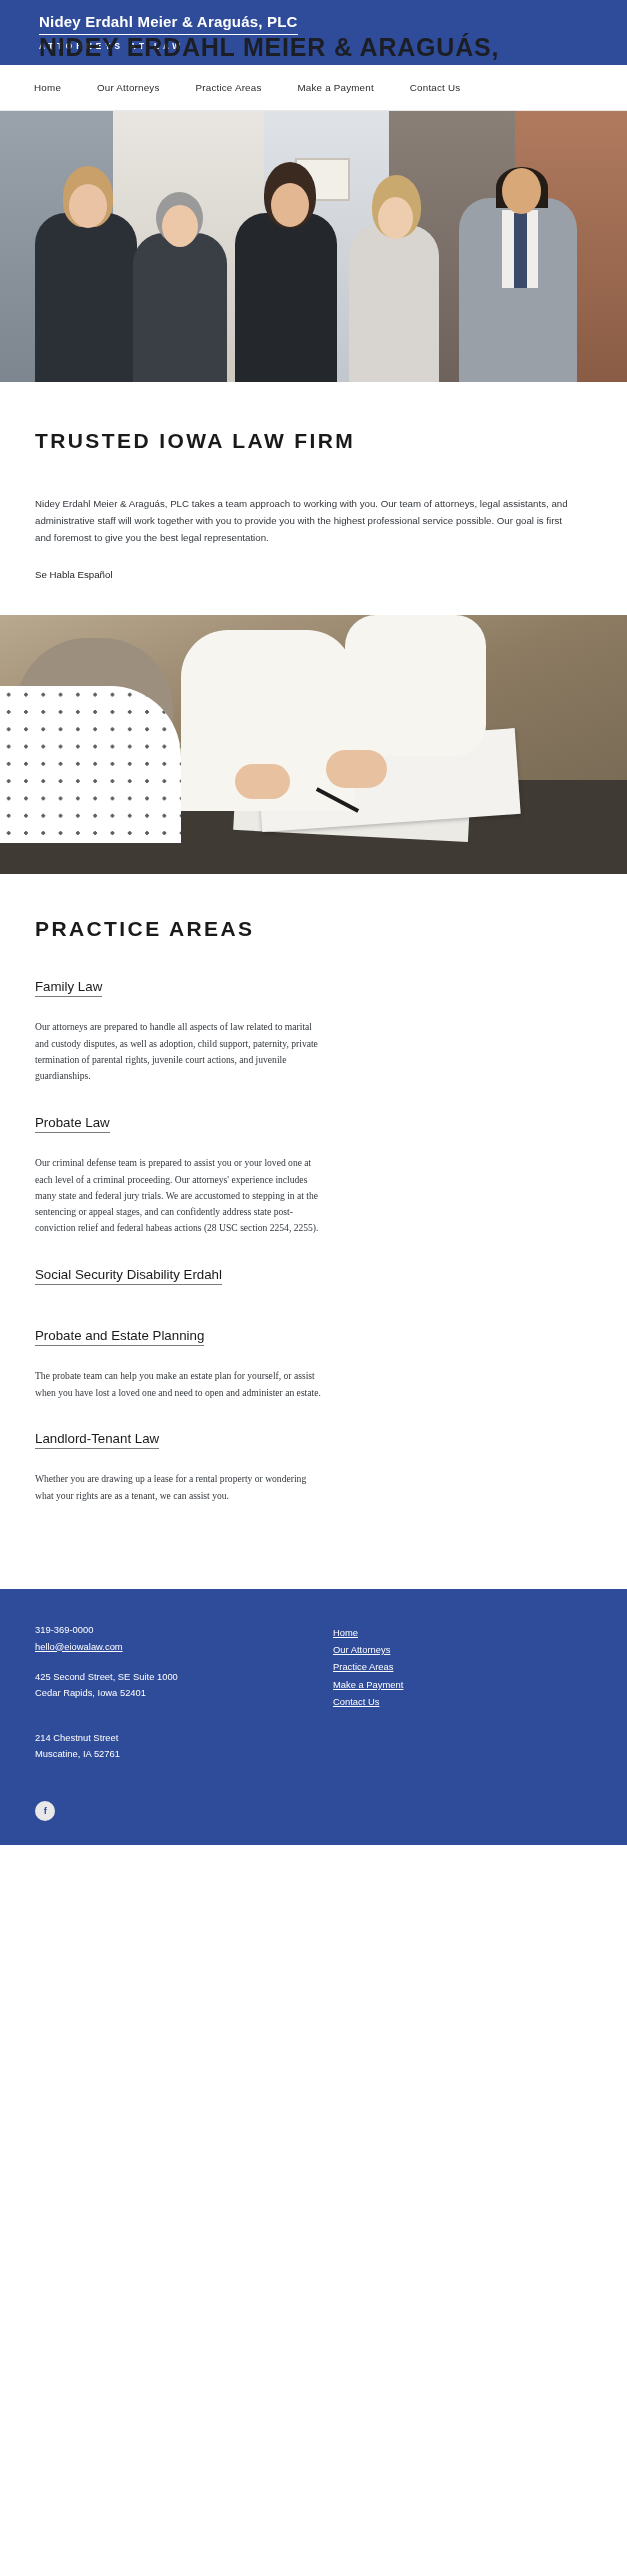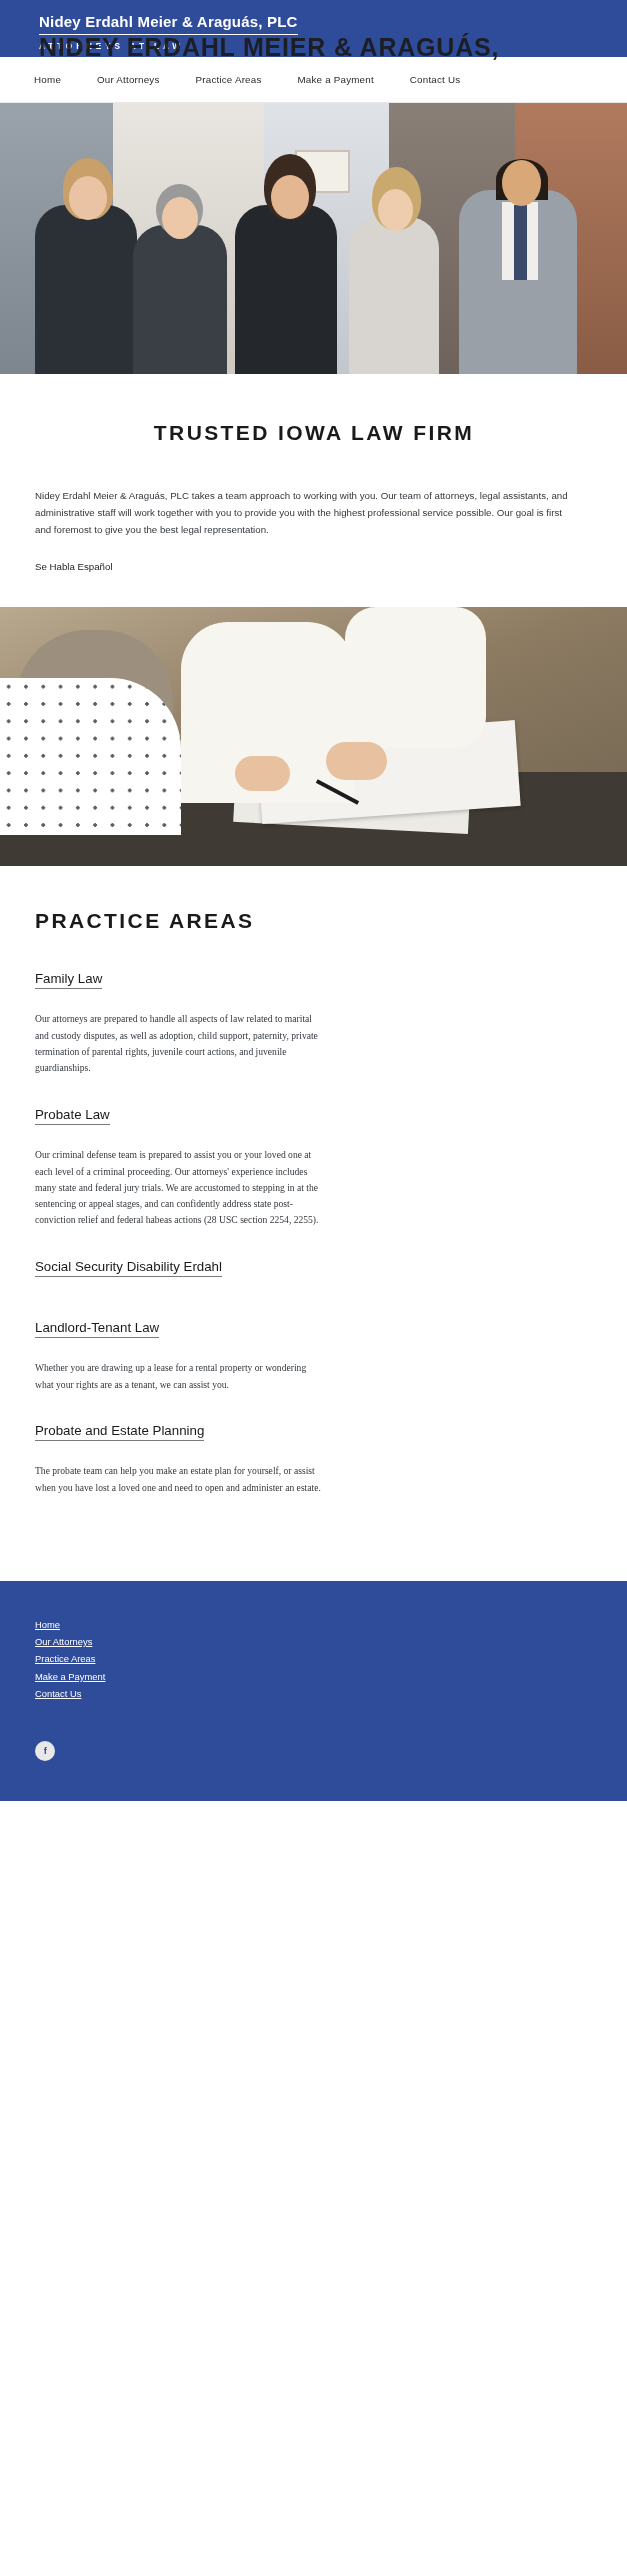--- a/index.html
+++ b/index.html
@@ -8,21 +8,21 @@
     width: 628px;
     background: #ffffff;
     font-family: "Liberation Sans", sans-serif;
     color: #222;
   }
   .page { width: 628px; position: relative; overflow: hidden; }
 
   
   .topbar {
     background: #2f4c9b;
-    height: 57px;
+    height: 65px;
     padding: 14px 39px 0 39px;
     position: relative;
   }
   .brand-name {
     color: #ffffff;
     font-size: 15px;
     font-weight: bold;
     letter-spacing: 0.2px;
     border-bottom: 1.6px solid #ffffff;
     display: inline-block;
@@ -99,21 +99,21 @@
   .hero .tie { position:absolute; left:514px; bottom:94px; width:12.6px; height:75px; background:#3b4a6b; }
   .hero .shirt5 { position:absolute; left:502px; bottom:94px; width:36px; height:78px; background:#f0eeea; }
 
   
   .section { padding: 47px 35px 35px 35px; }
   .h2 {
     font-size: 21px;
     font-weight: bold;
     letter-spacing: 2.4px;
     color: #1a1a1a;
-    text-align: center;
+    text-align: left;
     margin: 0 0 43px 0;
   }
   .body-text {
     font-size: 9.7px;
     line-height: 1.75;
     color: #33383d;
     max-width: 542px;
     margin: 0 0 15.7px 0;
   }
   .bold-note { font-size: 9.7px; font-weight: normal; color: #1d1d1d; margin-top: 22px; }
@@ -253,32 +253,43 @@
     <div class="pa-block">
       <h3 class="pa-h3">Probate Law</h3>
       <p class="pa-text">Our criminal defense team is prepared to assist you or your loved one at each level of a criminal proceeding. Our attorneys' experience includes many state and federal jury trials. We are accustomed to stepping in at the sentencing or appeal stages, and can confidently address state post-conviction relief and federal habeas actions (28 USC section 2254, 2255).</p>
     </div>
 
     <div class="pa-block">
       <h3 class="pa-h3">Social Security Disability Erdahl</h3>
     </div>
 
     <div class="pa-block">
+      <h3 class="pa-h3">Probate and Estate Planning</h3>
+      <p class="pa-text">The probate team can help you make an estate plan for yourself, or assist when you have lost a loved one and need to open and administer an estate.</p>
+    </div>
+
+    <div class="pa-block">
       <h3 class="pa-h3">Landlord-Tenant Law</h3>
       <p class="pa-text">Whether you are drawing up a lease for a rental property or wondering what your rights are as a tenant, we can assist you.</p>
     </div>
-
-    <div class="pa-block">
-      <h3 class="pa-h3">Probate and Estate Planning</h3>
-      <p class="pa-text">The probate team can help you make an estate plan for yourself, or assist when you have lost a loved one and need to open and administer an estate.</p>
-    </div>
   </div>
 
   <div class="footer">
     <div class="footer-cols">
+      <div class="footer-left">
+        <div class="f-line">319-369-0000</div>
+        <a class="f-link" href="#">hello@eiowalaw.com</a>
+        <div class="f-gap"></div>
+        <div class="f-line">425 Second Street, SE Suite 1000</div>
+        <div class="f-line">Cedar Rapids, Iowa 52401</div>
+        <div class="f-gap"></div>
+        <div class="f-gap"></div>
+        <div class="f-line">214 Chestnut Street</div>
+        <div class="f-line">Muscatine, IA 52761</div>
+      </div>
       <div class="footer-right f-nav">
         <a href="#">Home</a>
         <a href="#">Our Attorneys</a>
         <a href="#">Practice Areas</a>
         <a href="#">Make a Payment</a>
         <a href="#">Contact Us</a>
       </div>
     </div>
     <div class="social">
       <span>f</span>

